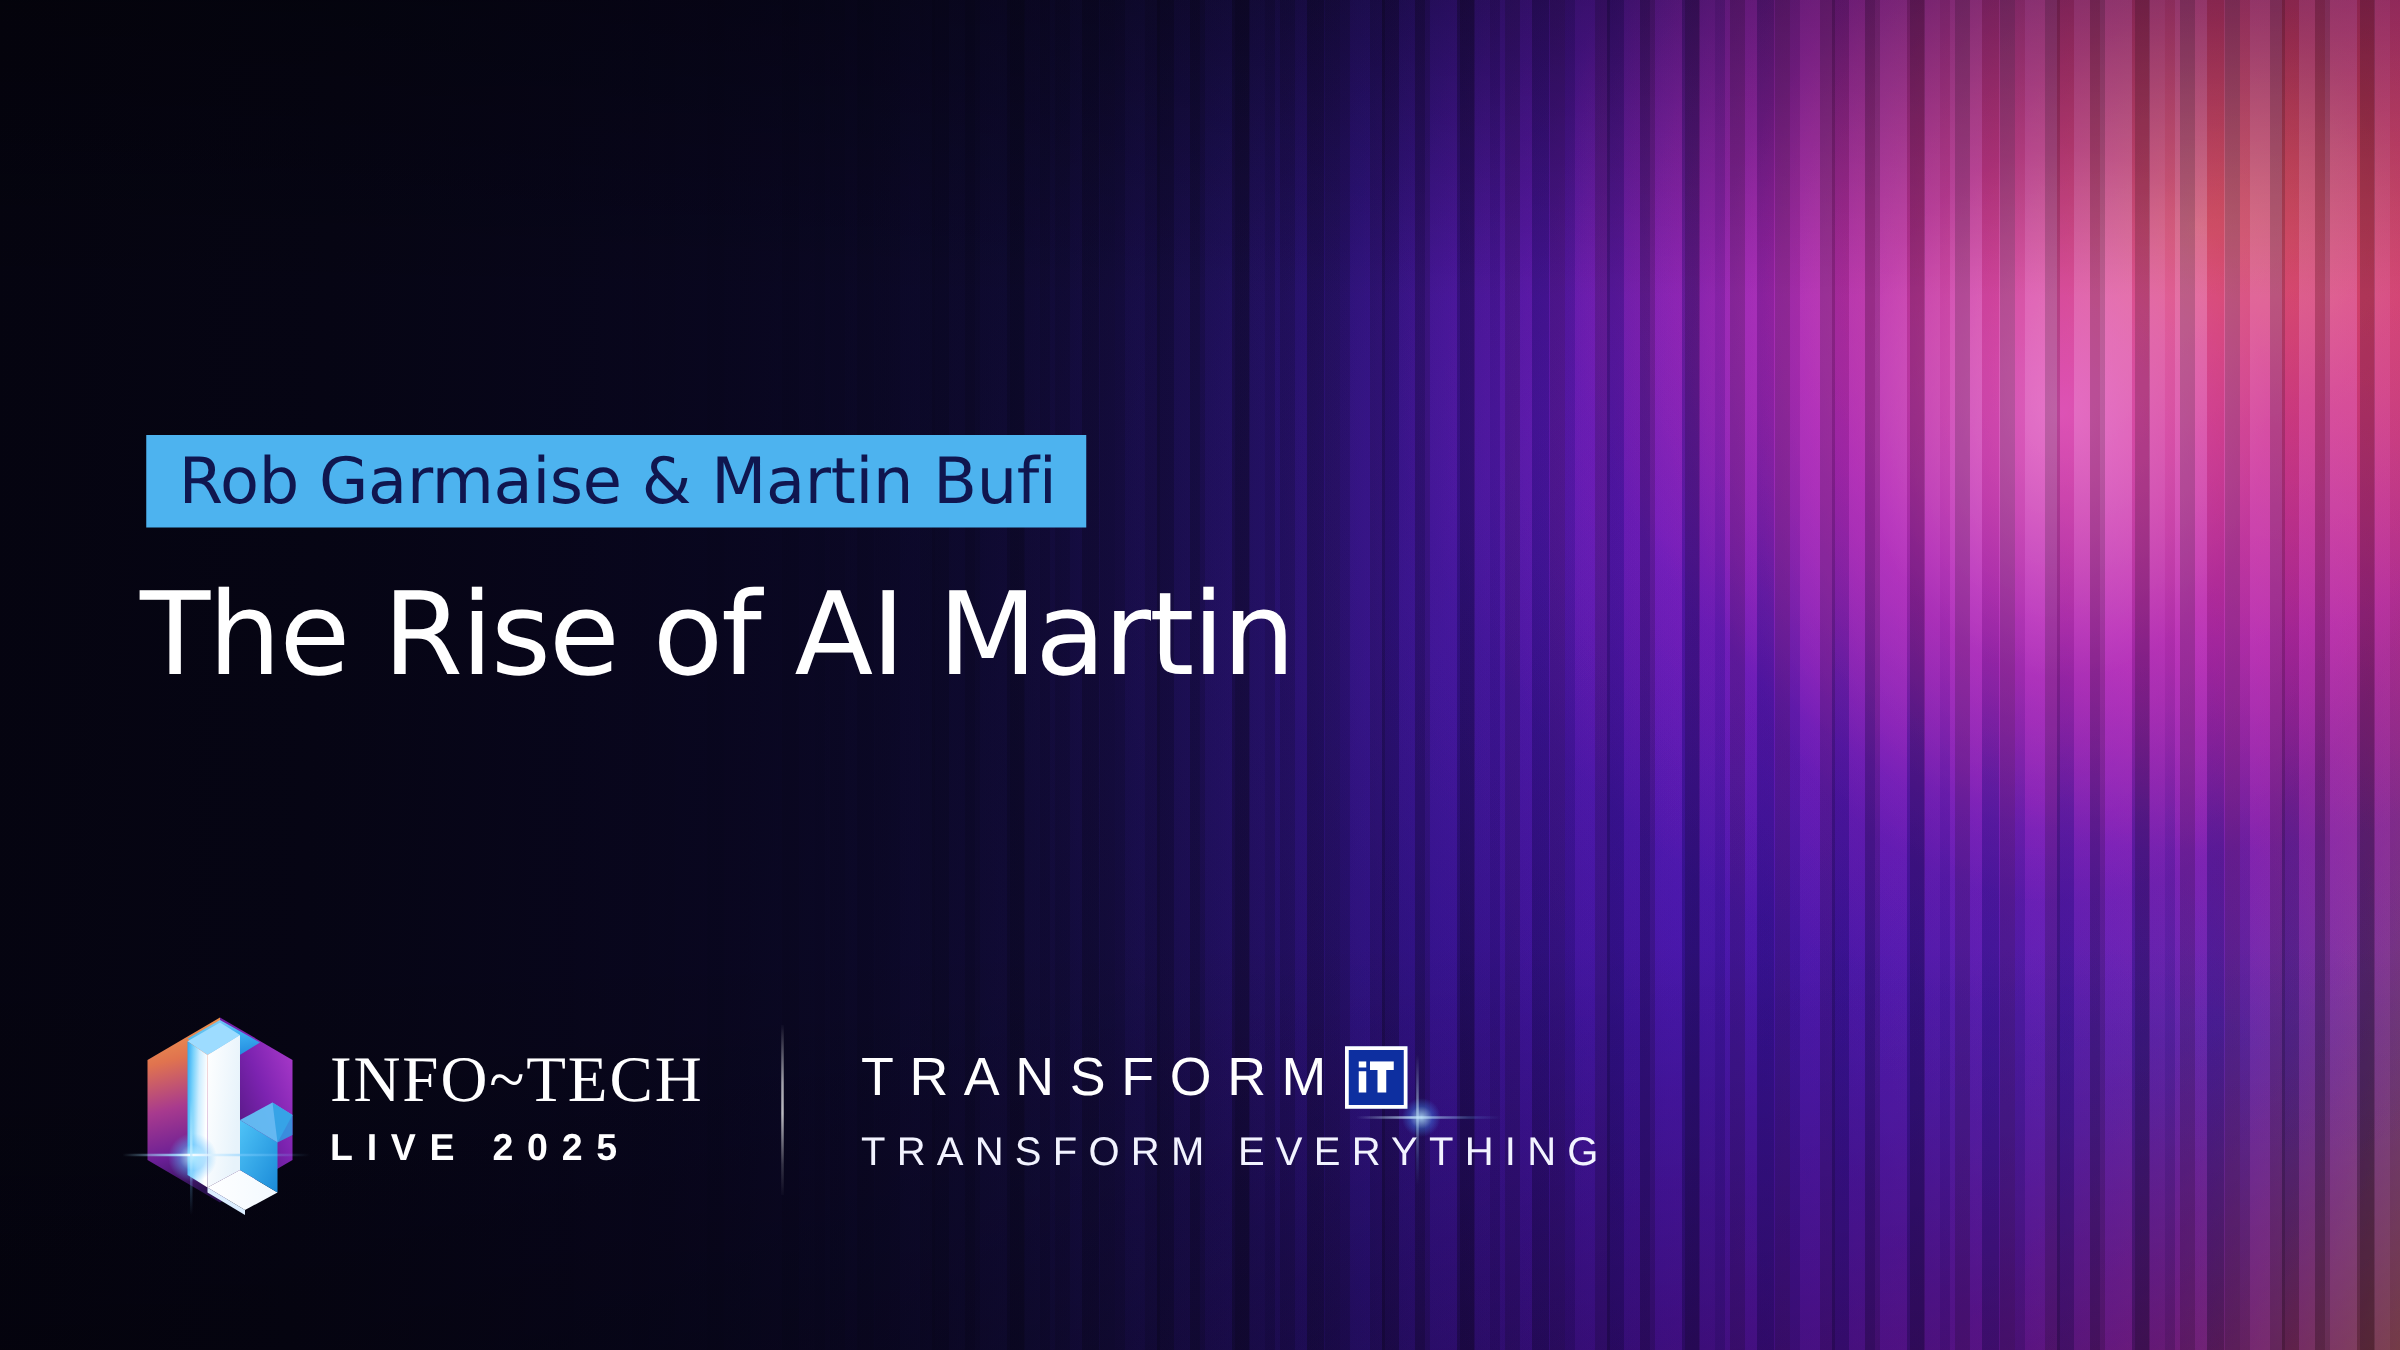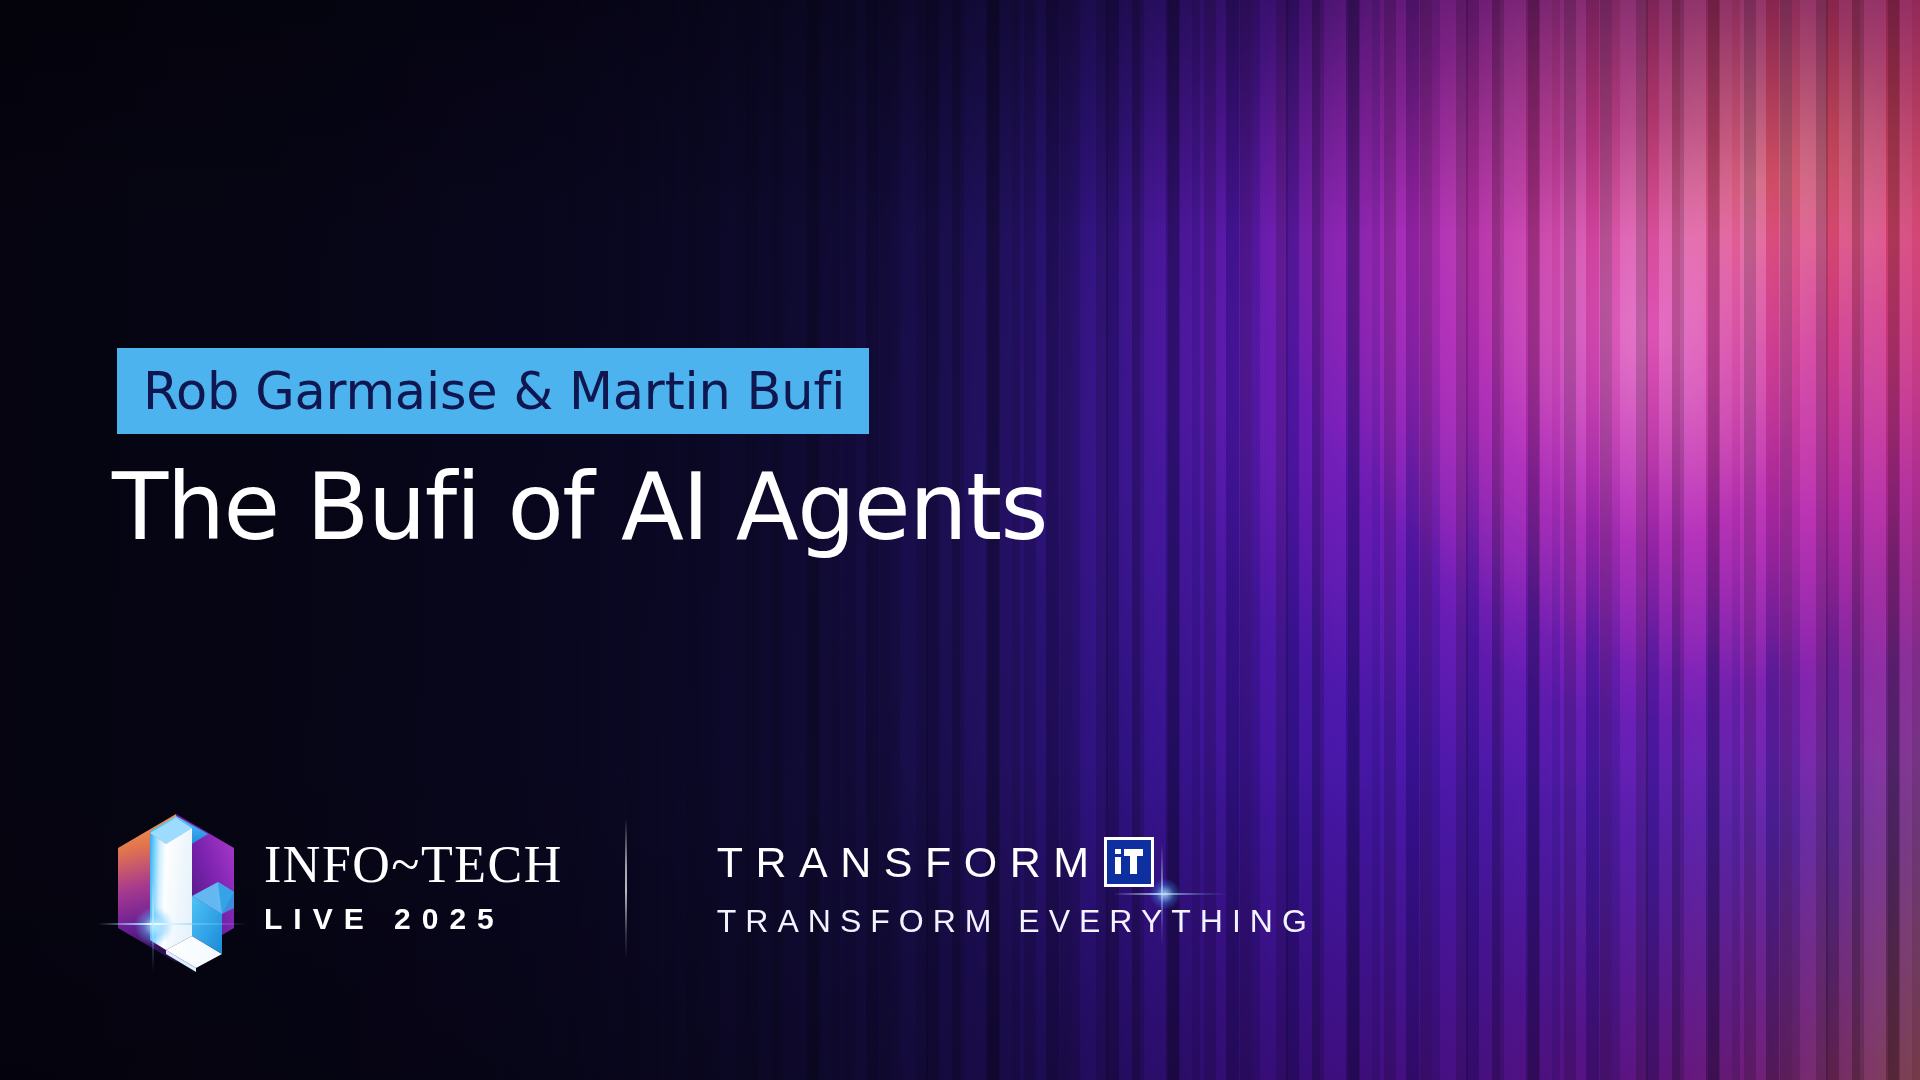--- a/index.html
+++ b/index.html
@@ -138,21 +138,21 @@
   
   .content {
     position:absolute;
     left:0; top:0; width:1920px; height:1080px;
   }
 
   
   .speaker-banner {
     position:absolute;
     left:117px; top:348px;
-    height:86px;
+    height:74px;
     background:#4db3ef;
     display:flex; align-items:center;
     padding:0 24px 0 26px;
   }
   .speaker-banner-text {
     font-family:"DejaVu Sans", sans-serif;
     font-size:51px;
     font-weight:400;
     letter-spacing:-0.2px;
     color:#10164f;
@@ -247,21 +247,21 @@
       rgba(255,255,255,0.02) 0%,
       rgba(255,255,255,0.62) 34%,
       rgba(255,255,255,0.72) 52%,
       rgba(255,255,255,0.18) 82%,
       rgba(255,255,255,0.02) 100%);
     flex:0 0 auto;
   }
 
   
   .transform-lockup {
-    margin-left:90px;
+    margin-left:62px;
     display:flex; flex-direction:column;
     justify-content:center;
     padding-bottom:2px;
   }
   .transform-row {
     display:flex; align-items:center;
   }
   .transform-word {
     font-family:"Liberation Sans", sans-serif;
     font-size:43px;
@@ -328,21 +328,21 @@
   <div class="stripes-fade"></div>
   <div class="bg-layer bg-dark-left"></div>
   <div class="bg-layer bg-vignette"></div>
 
   <div class="content">
 
     <div class="speaker-banner">
       <span class="speaker-banner-text">Rob Garmaise &amp; Martin Bufi</span>
     </div>
 
-    <div class="slide-title">The Bufi of AI Agents</div>
+    <div class="slide-title">The Rise of AI Martin</div>
 
     <div class="footer">
 
       <div class="hex-mark">
         <svg viewBox="0 0 132 176" xmlns="http://www.w3.org/2000/svg">
           <defs>
             <linearGradient id="gLeftFace" x1="0" y1="0" x2="0.1" y2="1">
               <stop offset="0%" stop-color="#f2a24e"></stop>
               <stop offset="26%" stop-color="#e0734f"></stop>
               <stop offset="52%" stop-color="#a83a8e"></stop>

